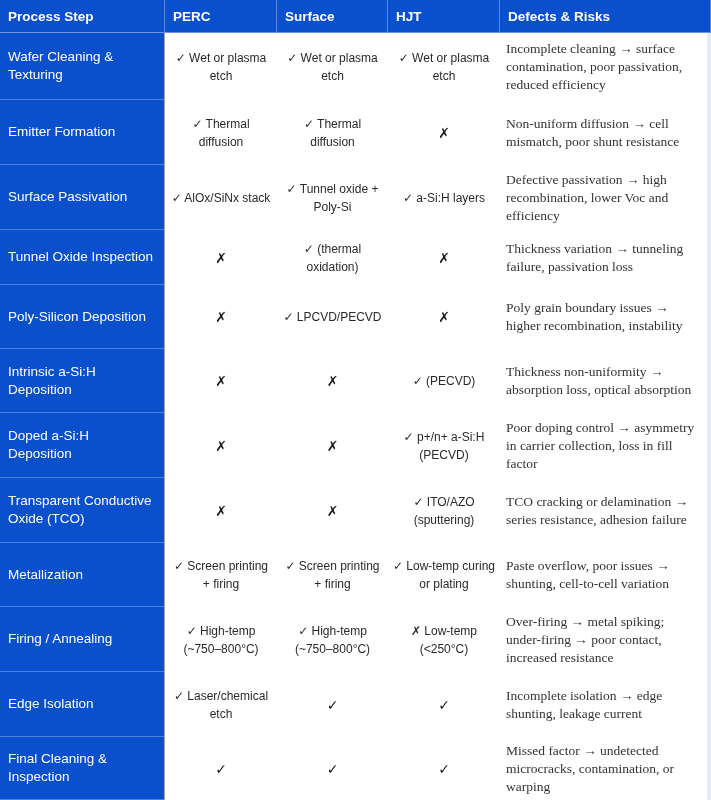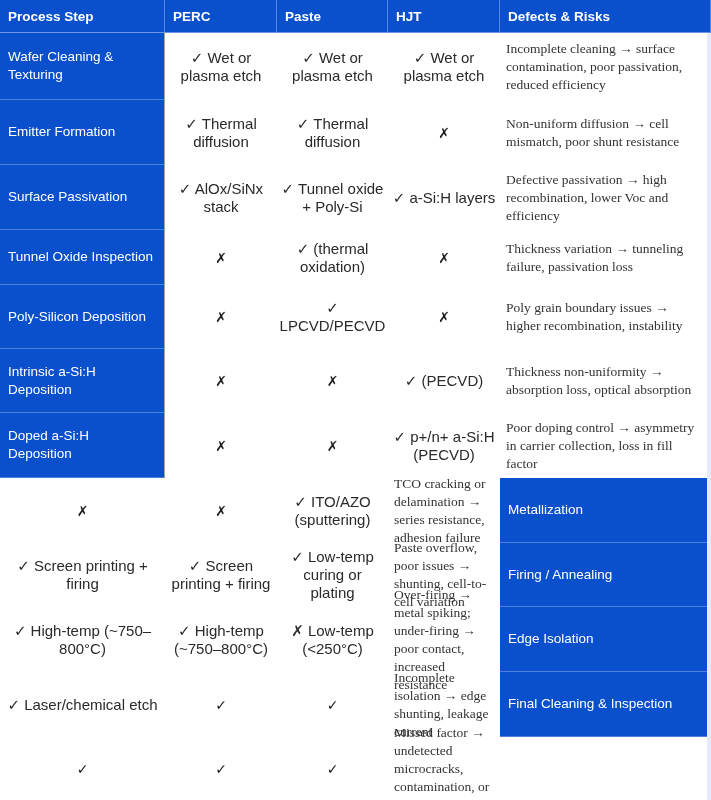--- a/index.html
+++ b/index.html
@@ -21,41 +21,41 @@
     border-bottom: 1px solid #6e95e2;
   }
   .head:last-child { border-right: none; }
   .step {
     background: #0a4fcb; color: #ffffff; font-weight: normal; font-size: 13.5px;
     display: flex; align-items: center; padding: 0 8px 0 8px; line-height: 18px;
     box-sizing: border-box; border-bottom: 1px solid #4e7fdc;
     border-right: 1px solid #a3a3a3;
   }
   .cell {
-    color: #2a2a2a; font-size: 15px; line-height: 18px;
+    color: #2a2a2a; font-size: 12px; line-height: 18px;
     display: flex; align-items: center; justify-content: center; text-align: center;
     padding: 0 4px; box-sizing: border-box;
   }
   .risk {
     color: #333333; font-size: 13.5px; line-height: 18px;
     display: flex; align-items: center; padding: 0 10px 0 6px; box-sizing: border-box; font-family: Liberation Serif, serif;
   }
   .mark { font-size: 14px; color: #1b1b1b; }
   .edge-strip {
     position: absolute; right: 0; top: 33px; width: 4px; height: 767px;
     background: #e3ebf8;
   }
 </style>
 </head>
 <body>
 
 <div class="table">
   <div class="head">Process Step</div>
   <div class="head">PERC</div>
-  <div class="head">Paste</div>
+  <div class="head">Surface</div>
   <div class="head">HJT</div>
   <div class="head">Defects &amp; Risks</div>
 
   <div class="step">Wafer Cleaning &amp; Texturing</div>
   <div class="cell">✓ Wet or plasma etch</div>
   <div class="cell">✓ Wet or plasma etch</div>
   <div class="cell">✓ Wet or plasma etch</div>
   <div class="risk">Incomplete cleaning → surface contamination, poor passivation, reduced efficiency</div>
 
   <div class="step">Emitter Formation</div>
@@ -87,20 +87,21 @@
   <div class="cell mark">✗</div>
   <div class="cell">✓ (PECVD)</div>
   <div class="risk">Thickness non-uniformity → absorption loss, optical absorption</div>
 
   <div class="step">Doped a-Si:H Deposition</div>
   <div class="cell mark">✗</div>
   <div class="cell mark">✗</div>
   <div class="cell">✓ p+/n+ a-Si:H (PECVD)</div>
   <div class="risk">Poor doping control → asymmetry in carrier collection, loss in fill factor</div>
 
+  <div class="step">Transparent Conductive Oxide (TCO)</div>
   <div class="cell mark">✗</div>
   <div class="cell mark">✗</div>
   <div class="cell">✓ ITO/AZO (sputtering)</div>
   <div class="risk">TCO cracking or delamination → series resistance, adhesion failure</div>
 
   <div class="step">Metallization</div>
   <div class="cell">✓ Screen printing + firing</div>
   <div class="cell">✓ Screen printing + firing</div>
   <div class="cell">✓ Low-temp curing or plating</div>
   <div class="risk">Paste overflow, poor issues → shunting, cell-to-cell variation</div>

